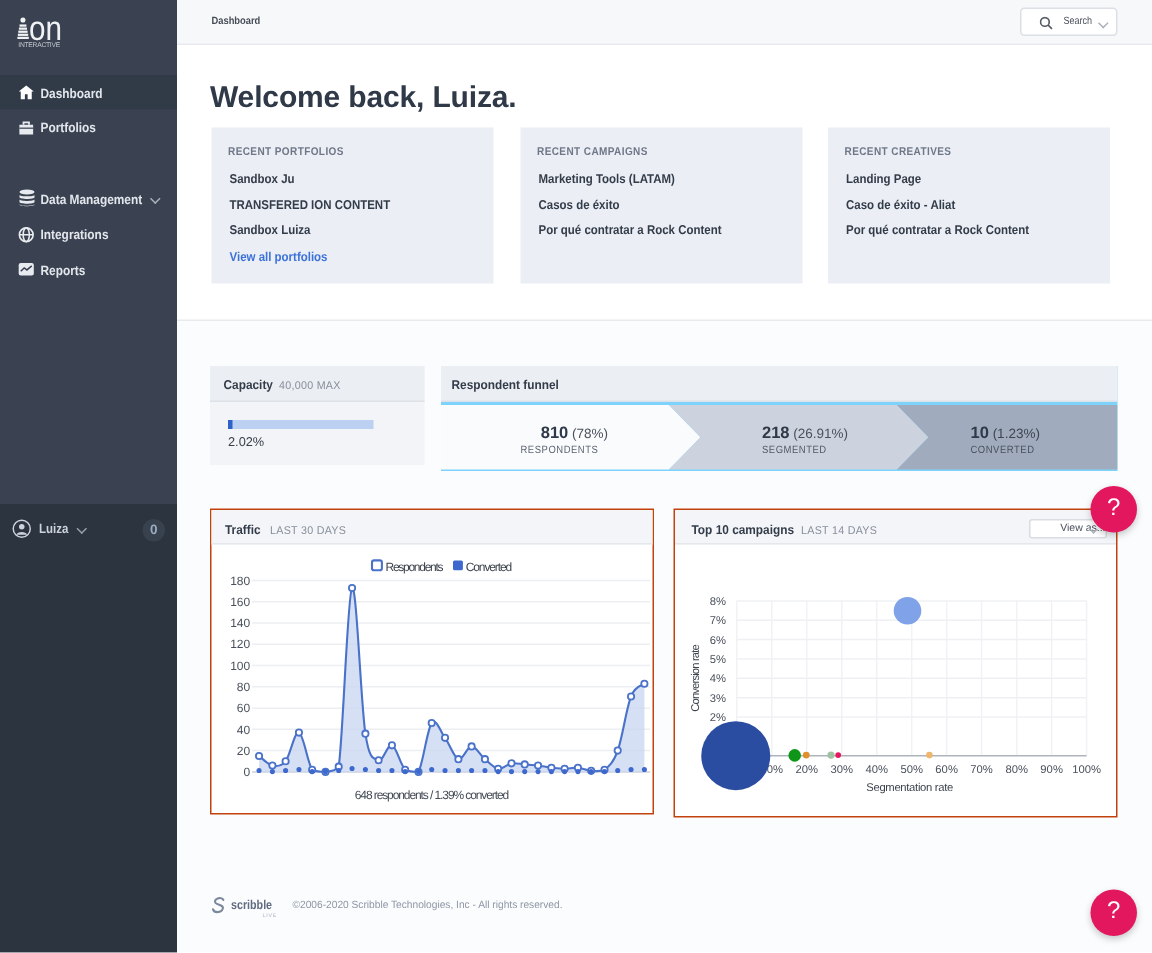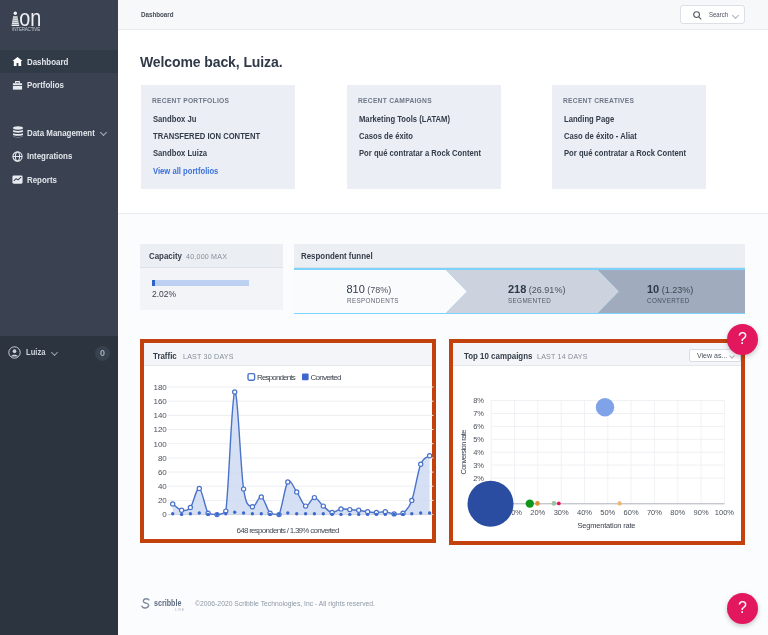--- a/index.html
+++ b/index.html
@@ -9,37 +9,37 @@
   #side { left:0; top:0; width:118px; height:635px; background:#3a4251; }
   #sidebot { left:0; top:336px; width:118px; height:299px; background:#2c3440; }
   .nav { left:0; width:118px; height:23.7px; color:#e3e7ec; font-size:9px; font-weight:bold; display:flex; align-items:center; }
   .nav svg { position:absolute; left:12px; }
   .nav span.lb { position:absolute; left:26.5px; transform:scaleX(0.88); transform-origin:0 50%; }
   .active { background:#313a47; }
   .chev { display:inline-block; width:5px; height:5px; border-right:1.3px solid #aab1bb; border-bottom:1.3px solid #aab1bb; transform:rotate(45deg); position:absolute; top:9px; }
   
   #topbar { left:118px; top:0; width:650px; height:30px; background:#f7f8fa; border-bottom:1px solid #e8eaee; }
   
-  .card3 { top:84.5px; width:154px; height:104px; background:#ebeef4; }
+  .card3 { top:84.5px; width:188px; height:104px; background:#ebeef4; }
   .c3title { position:absolute; left:11px; top:11px; font-size:7.5px; letter-spacing:0.3px; color:#6e7787; font-weight:bold; transform:scaleX(0.89); transform-origin:0 50%; }
   .c3item { position:absolute; left:11.5px; font-size:8.5px; font-weight:bold; color:#333c49; transform:scaleX(0.9); transform-origin:0 50%; }
   .c3link { position:absolute; left:11.5px; font-size:8.5px; font-weight:bold; color:#3c72d9; transform:scaleX(0.9); transform-origin:0 50%; }
   .hcard { background:#f2f4f7; }
   .hchead { position:absolute; left:0; top:0; right:0; height:24px; background:#ebeef3; border-bottom:1px solid #dde1e8; }
-  .wcard { background:#fff; border:4px solid #c2410c; }
+  .wcard { background:#fff; border:1px solid #c2410c;text-align:right; }
   .wchead { position:absolute; left:0; top:0; right:0; height:23px; background:#f3f5f8; border-bottom:1px solid #e4e7ec; }
   .btitle { font-weight:bold; font-size:8.5px; color:#333c49; transform:scaleX(0.93); transform-origin:0 50%; }
   .gsub { font-size:7.5px; color:#868e9b; letter-spacing:0.2px; transform:scaleX(0.95); transform-origin:0 50%; }
   .qbtn { width:31px; height:31px; border-radius:50%; background:#e2175e; color:#fff; text-align:center; line-height:30px; font-size:16px; font-weight:400; box-shadow:0 2px 5px rgba(0,0,0,0.22); }
 </style></head>
 <body>
 <div id="page">
 
   <div class="abs" style="left:118px; top:30px; width:650px; height:183px; background:#fff;"></div>
-  <div class="abs" style="left:140px; top:54px; font-size:14px; font-weight:bold; color:#2f3948; letter-spacing:-0.1px;">Welcome back, Luiza.</div>
+  <div class="abs" style="left:140px; top:54px; font-size:20px; font-weight:bold; color:#2f3948; letter-spacing:-0.1px;">Welcome back, Luiza.</div>
 
   <div class="abs card3" style="left:141px;">
     <div class="c3title">RECENT PORTFOLIOS</div>
     <div class="c3item" style="top:29px;">Sandbox Ju</div>
     <div class="c3item" style="top:46px;">TRANSFERED ION CONTENT</div>
     <div class="c3item" style="top:63px;">Sandbox Luiza</div>
     <div class="c3link" style="top:81px;">View all portfolios</div>
   </div>
   <div class="abs card3" style="left:347px;">
     <div class="c3title">RECENT CAMPAIGNS</div>
@@ -67,21 +67,21 @@
 
   <div class="abs hcard" style="left:294px; top:244px; width:451px; height:70px; background:#7dd3fc;">
     <div class="hchead"></div>
     <div class="abs btitle" style="left:7px; top:7px;">Respondent funnel</div>
     <svg class="abs" style="left:0; top:25px;" width="451" height="45" viewBox="0 0 451 45">
       <polygon points="0,1 152,1 173,22.5 152,44 0,44" fill="#fafbfd"></polygon>
       <polygon points="152,1 304,1 325,22.5 304,44 152,44 173,22.5" fill="#ccd3de"></polygon>
       <polygon points="304,1 451,1 451,44 304,44 325,22.5" fill="#a0acbd"></polygon>
     </svg>
     <div class="abs" style="left:52.5px; top:35px;">
-      <span style="font-size:11px; font-weight:normal; color:#2f3948;">810</span><span style="font-size:9px; color:#4a515c;"> (78%)</span>
+      <span style="font-size:11px; font-weight:bold; color:#2f3948;margin-left:14px;">810</span><span style="font-size:9px; color:#4a515c;"> (78%)</span>
       <div style="font-size:7px; color:#5c6572; letter-spacing:0.4px; transform:scaleX(0.9); transform-origin:0 50%;">RESPONDENTS</div>
     </div>
     <div class="abs" style="left:198px; top:35px;margin-left:16px;">
       <span style="font-size:11px; font-weight:bold; color:#2f3948;">218</span><span style="font-size:9px; color:#4a515c;"> (26.91%)</span>
       <div style="font-size:7px; color:#525a66; letter-spacing:0.4px; transform:scaleX(0.9); transform-origin:0 50%;">SEGMENTED</div>
     </div>
     <div class="abs" style="left:353px; top:35px;">
       <span style="font-size:11px; font-weight:bold; color:#2f3948;">10</span><span style="font-size:9px; color:#3e4550;"> (1.23%)</span>
       <div style="font-size:7px; color:#49505b; letter-spacing:0.4px; transform:scaleX(0.9); transform-origin:0 50%;">CONVERTED</div>
     </div>

